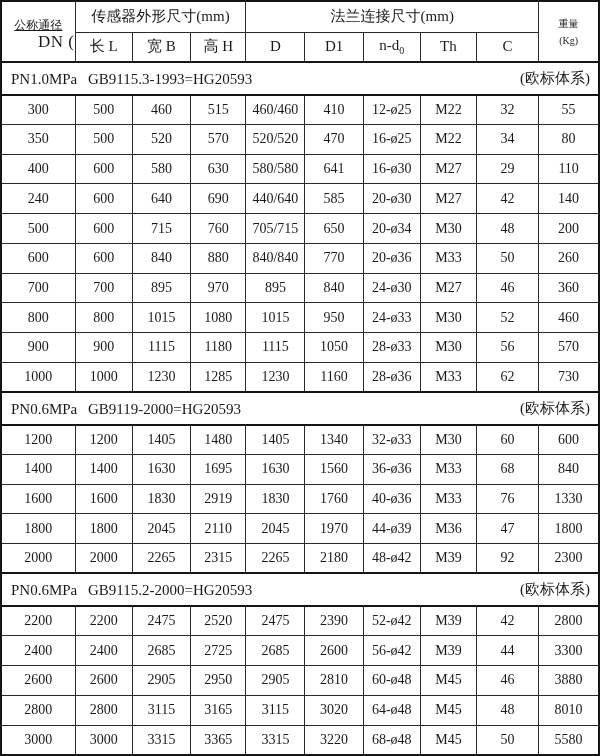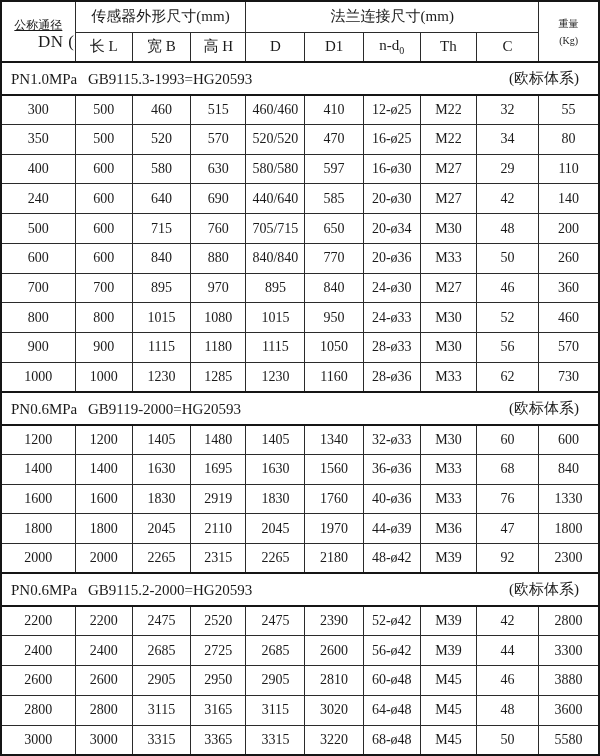--- a/index.html
+++ b/index.html
@@ -37,21 +37,21 @@
   th sub { font-size: 10px; }
   tr.section-row { height: 32px; border-top: 2px solid #151515; border-bottom: 2px solid #151515; }
   tr.section-row td { font-size: 15px; }
   .section-wrap {
     display: flex;
     align-items: flex-end;
     width: 100%;
   }
   .section-wrap .pressure { padding-left: 9px; width: 86px; text-align: left; flex: none; }
   .section-wrap .standard { text-align: left; }
-  .section-wrap .note { margin-left: auto; padding-right: 19px; }
+  .section-wrap .note { margin-left: auto; padding-right: 8px; }
   tbody tr.data-row { height: 29px; }
   tbody tr.data-row td { font-size: 14px; }
 </style>
 </head>
 <body>
 
 <table class="spec">
   <colgroup>
     <col style="width:74px">
     <col style="width:57px">
@@ -121,21 +121,21 @@
         <td>M22</td>
         <td>34</td>
         <td>80</td>
       </tr>
       <tr class="data-row">
         <td>400</td>
         <td>600</td>
         <td>580</td>
         <td>630</td>
         <td>580/580</td>
-        <td>597</td>
+        <td>641</td>
         <td>16-ø30</td>
         <td>M27</td>
         <td>29</td>
         <td>110</td>
       </tr>
       <tr class="data-row">
         <td>240</td>
         <td>600</td>
         <td>640</td>
         <td>690</td>
@@ -335,21 +335,21 @@
       <tr class="data-row">
         <td>2800</td>
         <td>2800</td>
         <td>3115</td>
         <td>3165</td>
         <td>3115</td>
         <td>3020</td>
         <td>64-ø48</td>
         <td>M45</td>
         <td>48</td>
-        <td>3600</td>
+        <td>8010</td>
       </tr>
       <tr class="data-row">
         <td>3000</td>
         <td>3000</td>
         <td>3315</td>
         <td>3365</td>
         <td>3315</td>
         <td>3220</td>
         <td>68-ø48</td>
         <td>M45</td>

